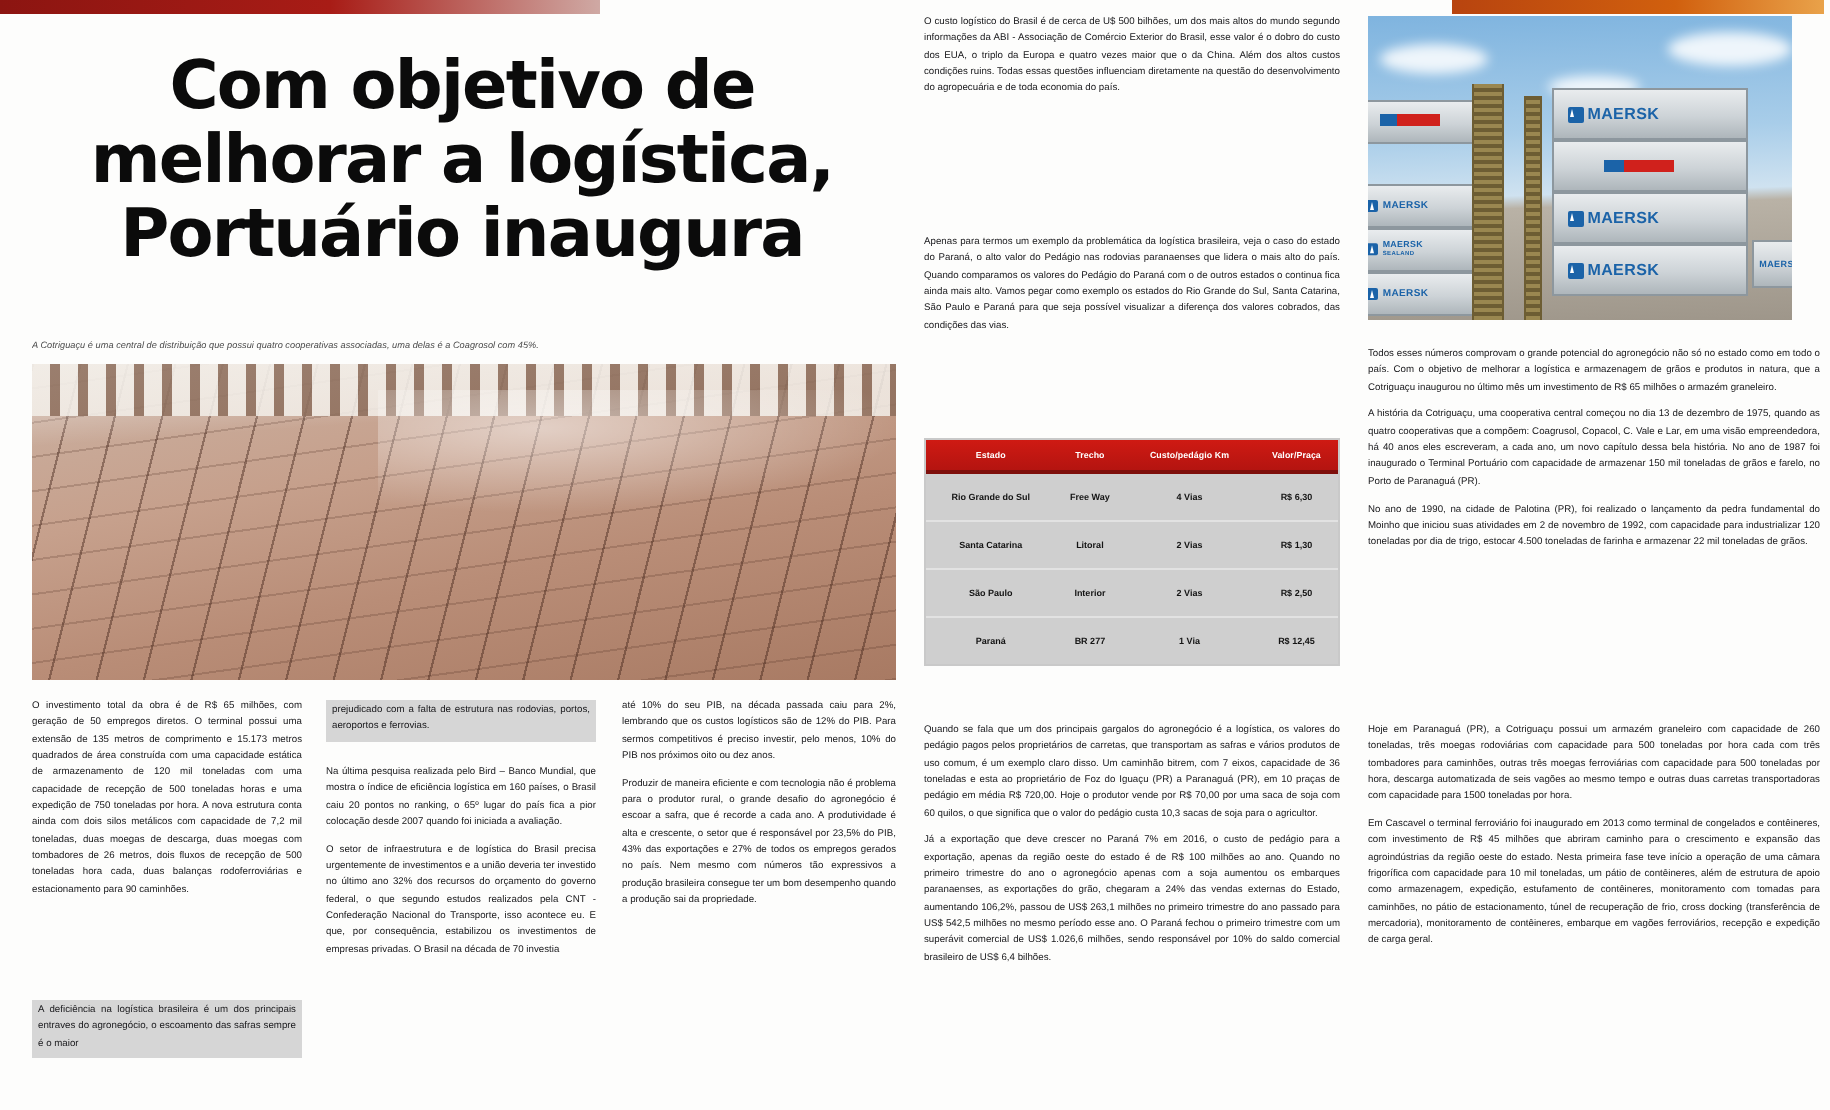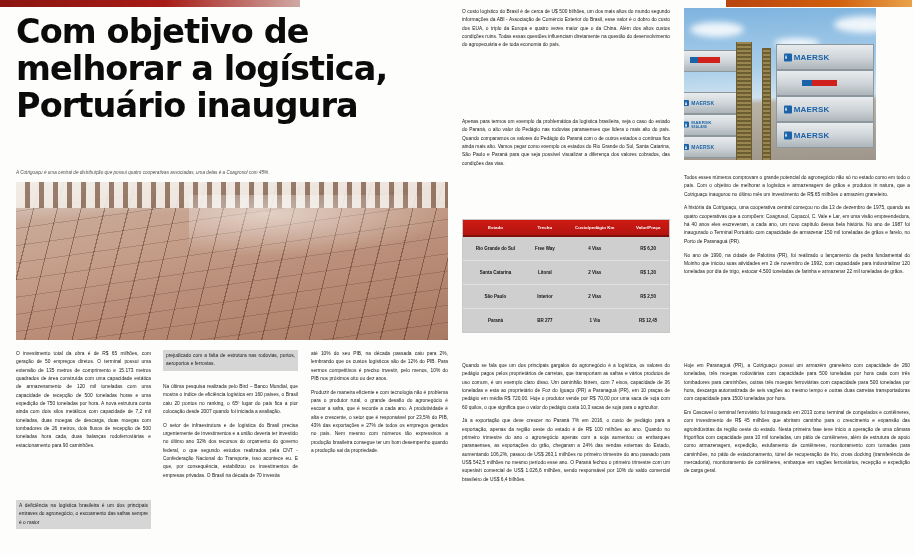--- a/index.html
+++ b/index.html
@@ -23,21 +23,21 @@
     background:linear-gradient(90deg,#8c1511 0%, #a81c16 55%, #cfa9a4 100%);
   }
   .top-rule-right{
     position:absolute; left:726px; top:0;
     width:186px; height:7px;
     background:linear-gradient(90deg,#b8440f 0%, #d1600e 60%, #e9a24a 100%);
   }
 
   
   .headline{
-    position:absolute; left:16px; top:14px; width:430px;
+    position:absolute; left:16px; top:25px; width:430px;text-align:center;
   }
   .headline h1{
     font-family:"DejaVu Sans", sans-serif;
     font-weight:bold;
     font-size:33.5px;
     line-height:1.10;
     letter-spacing:-0.9px;
     color:#0b0b0b;
   }
   .caption{
@@ -68,21 +68,21 @@
     background:repeating-linear-gradient(90deg,
       #f3efe9 0px,#f3efe9 9px,#8d6e5c 9px,#8d6e5c 14px);
     opacity:.85;
   }
   .photo-warehouse::after{
     content:""; position:absolute; left:40%; top:8%; width:62%; height:40%;
     background:radial-gradient(ellipse at 30% 30%, rgba(255,255,255,.50), rgba(255,255,255,0) 68%);
   }
 
   .photo-containers{
-    left:684px; top:8px; width:192px; height:152px;
+    left:684px; top:8px; width:212px; height:152px;
     background:linear-gradient(178deg,#7fb4df 0%, #a8cde9 38%, #cfe2f0 58%, #b9b2a6 62%, #9e968a 100%);
   }
   .sky-cloud{
     position:absolute; border-radius:50%;
     background:rgba(255,255,255,.85); filter:blur(3px);
   }
   .cont{
     position:absolute;
     background:linear-gradient(180deg,#e9ecee 0%, #cdd3d7 55%, #aeb6bb 100%);
     border:1px solid #8d979e;

